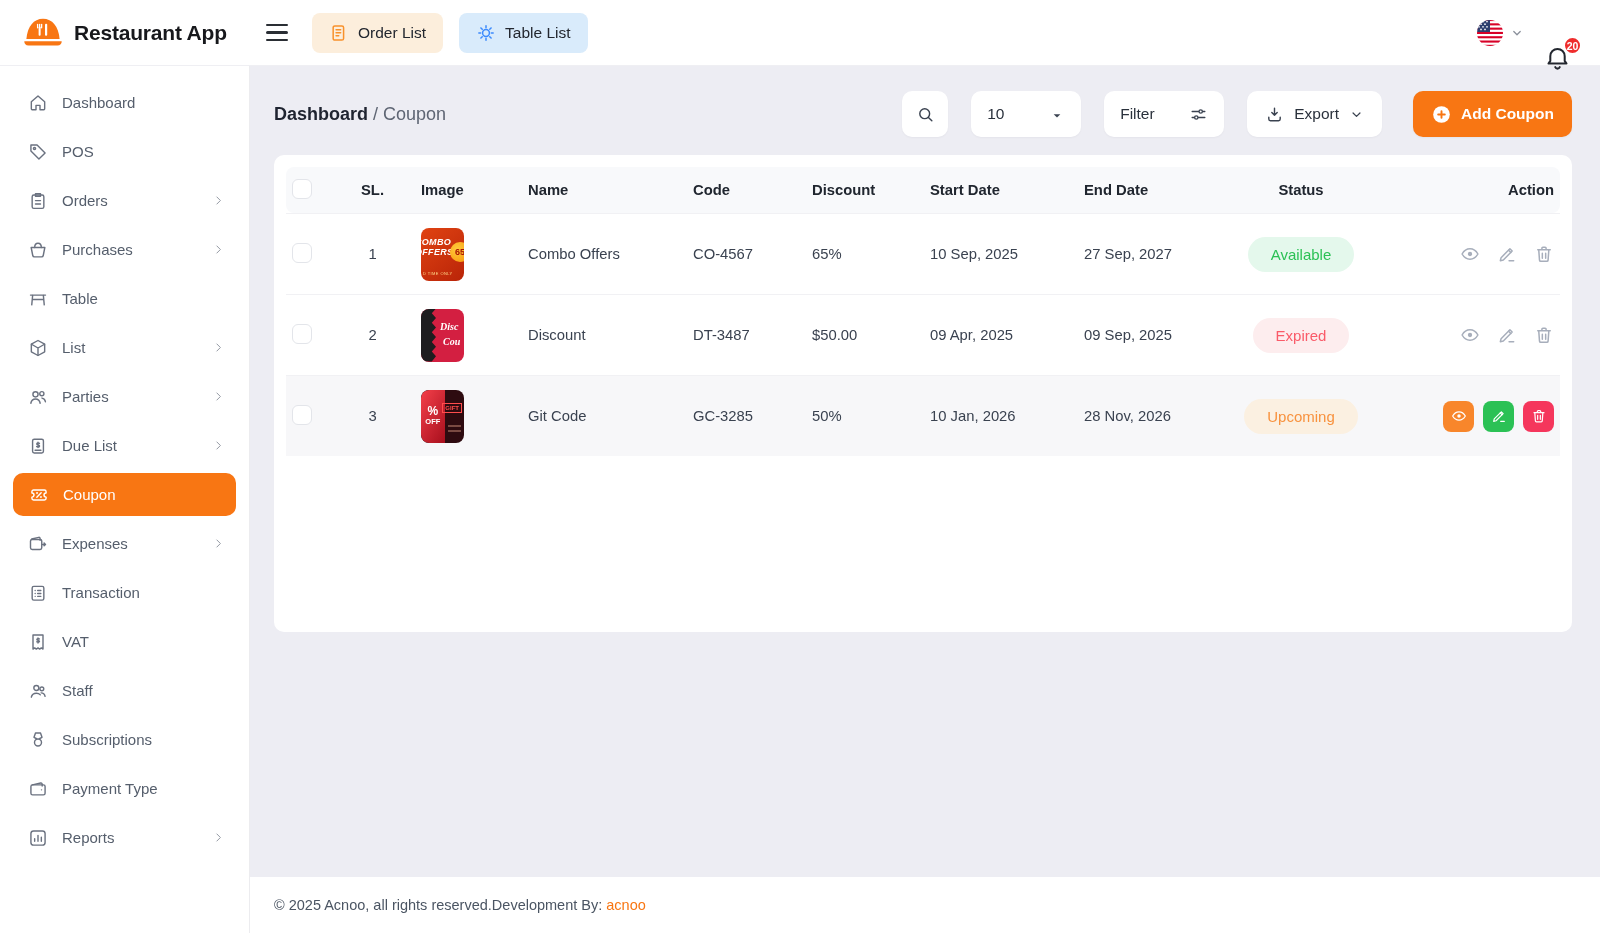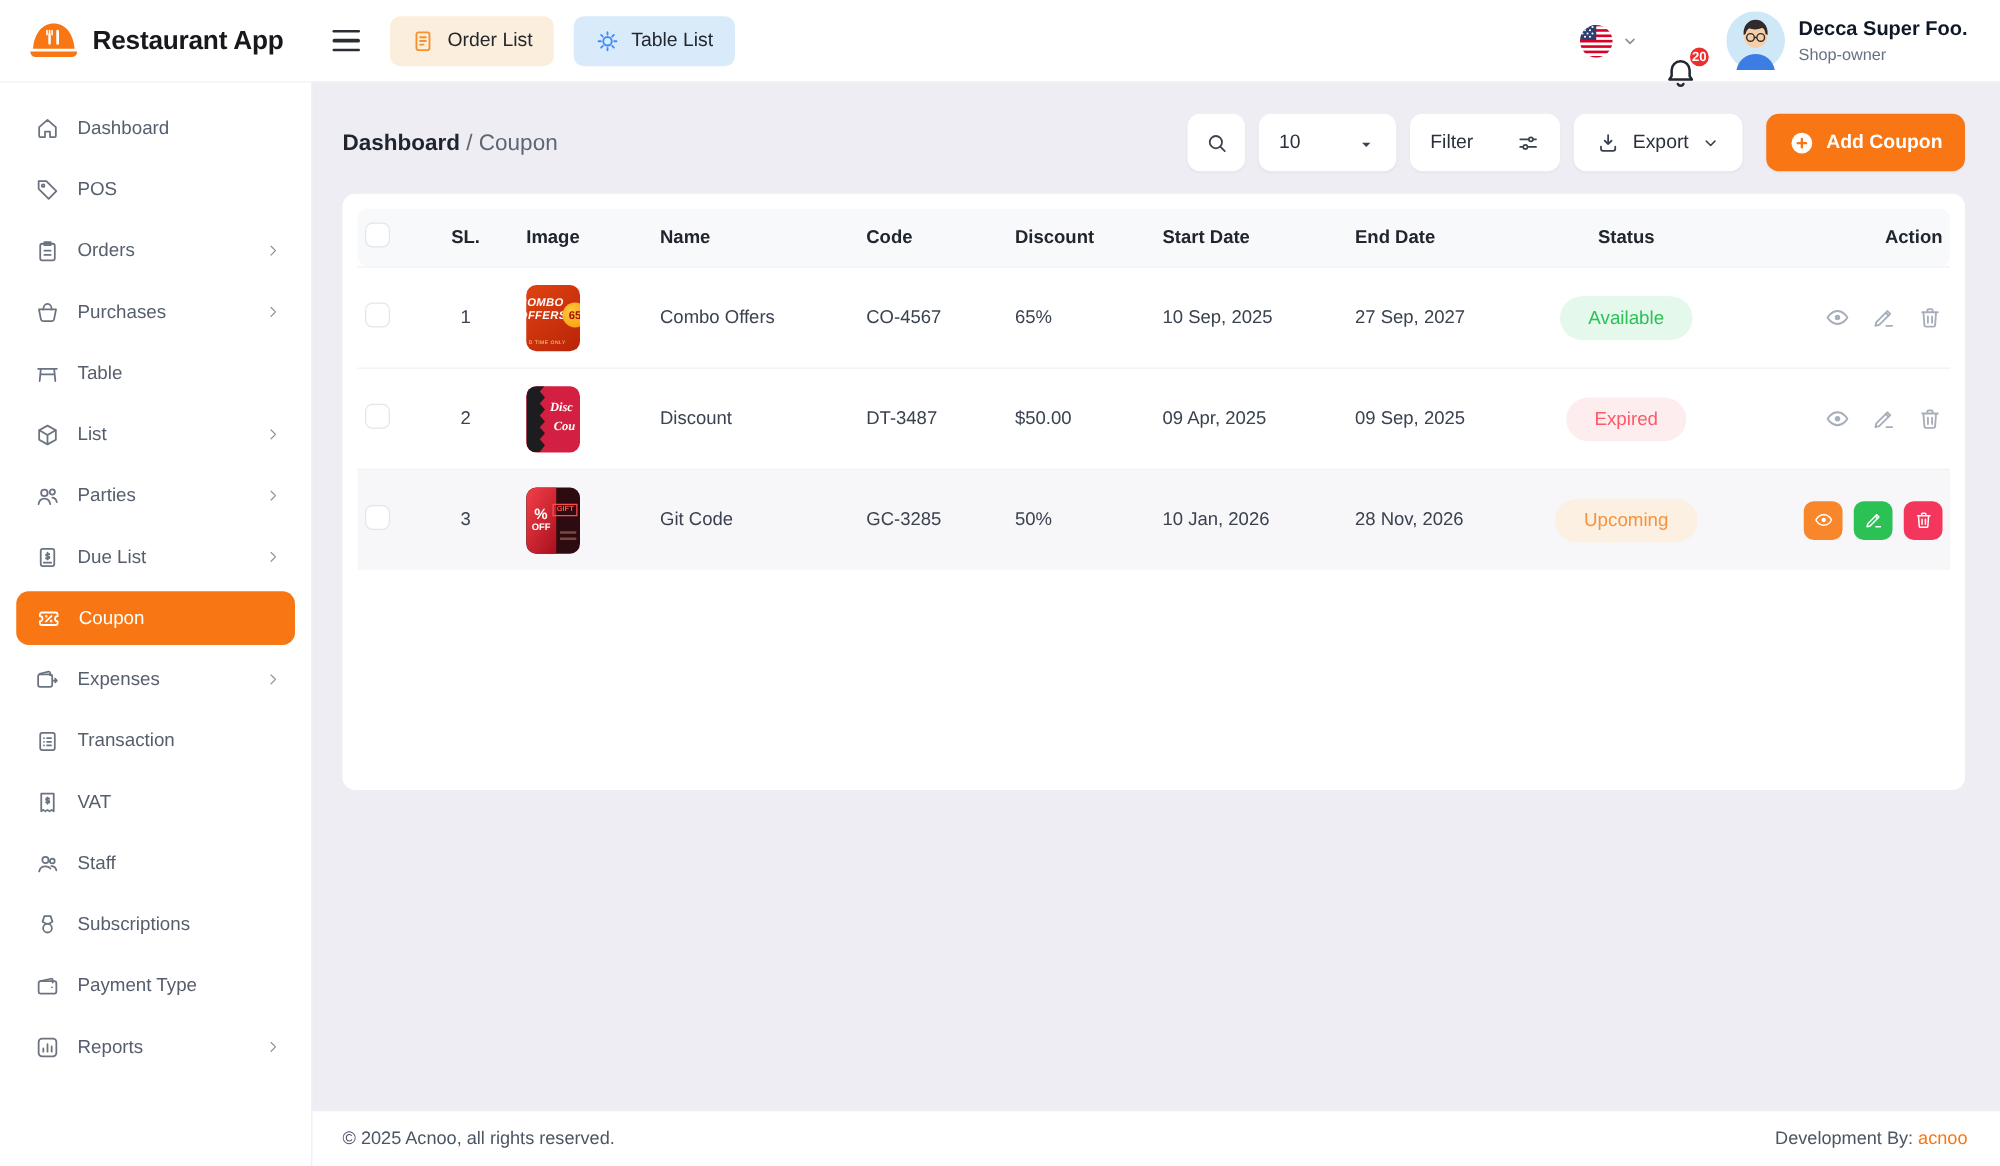--- a/index.html
+++ b/index.html
@@ -41,21 +41,21 @@
   .side-item.active .sicon { color:#fff; }
 
   .main { flex:1; display:flex; flex-direction:column; }
   .content { flex:1; background:#EDEDF3; padding:25px 28px 0 24px; }
 
   
   .page-head { display:flex; align-items:center; justify-content:space-between; margin-bottom:18px; }
   .bc { font-size:18px; }
   .bc .bc-parent { font-weight:700; color:#1F2430; }
   .bc .bc-sep, .bc .bc-cur { color:#5E6573; font-weight:400; }
-  .toolbar { display:flex; align-items:center; gap:11px; }
+  .toolbar { display:flex; align-items:center; gap:23px; }
   .tbtn { height:46px; background:#fff; border:none; border-radius:10px; display:flex; align-items:center; gap:10px; padding:0 16px; font-size:15.5px; color:#2A313C; cursor:pointer; box-shadow:0 1px 2px rgba(16,24,40,.04); font-family:inherit; }
   .tbtn svg { width:19px; height:19px; color:#3A4250; }
   .search-btn { width:46px; justify-content:center; padding:0; }
   .select-box { width:110px; justify-content:space-between; }
   .select-box .caret { width:16px; height:16px; color:#9AA1AC; }
   .filter-btn { width:120px; justify-content:space-between; }
   .export-btn { padding:0 18px; }
   .export-btn .chev-dn { width:15px; height:15px; }
   .add-btn { background:#F87613; color:#fff; font-weight:600; gap:9px; padding:0 18px; margin-left:8px; }
   .add-btn svg { width:21px; height:21px; }
@@ -100,21 +100,21 @@
   .thumb.discount .ds2 { top:27px; left:22px; color:#fff; font-family:"Liberation Serif","DejaVu Serif",serif; font-style:italic; font-weight:700; font-size:10px; }
   .thumb.gift { background:#2E0B10; }
   .thumb.gift .glft { position:absolute; left:0; top:0; width:55%; height:100%; background:linear-gradient(120deg,#F4404A,#A80F1D); border-radius:8px 0 0 8px; display:flex; flex-direction:column; align-items:center; justify-content:center; }
   .thumb.gift .gp { position:static; color:#fff; font-weight:800; font-size:12px; line-height:11px; }
   .thumb.gift .go { position:static; color:#fff; font-weight:800; font-size:7.5px; }
   .thumb.gift .gg { top:13px; right:2px; color:#FF4D4D; border:1px solid #FF4D4D; font-size:6px; font-weight:700; padding:1px 2px; }
   .thumb.gift .gln1 { bottom:16px; right:3px; width:13px; height:2px; background:#7A4A42; }
   .thumb.gift .gln2 { bottom:11px; right:3px; width:13px; height:2px; background:#7A4A42; }
 
   
-  .footer { height:44px; background:#fff; display:flex; align-items:center; justify-content:space-between; padding:0 26px 0 24px; font-size:14.5px; color:#4B5563; }
+  .footer { height:56px; background:#fff; display:flex; align-items:center; justify-content:flex-start; padding:0 26px 0 24px; font-size:14.5px; color:#4B5563; }
   .dev a { color:#F87613; text-decoration:none; margin-left:4px; cursor:pointer; }
 </style>
 </head>
 <body>
 
 <header class="topbar">
   <div class="brand">
     <span style="display:flex;">
       <svg viewBox="0 0 46 38">
         <path d="M23 3.5C12.8 3.5 6 12 4.8 25.5h36.4C40 12 33.2 3.5 23 3.5z" fill="#F87613"></path>
@@ -193,39 +193,20 @@
             <path d="M6.5 9.5L12 15l5.5-5.5"></path>
           </svg>
       </span>
     </div>
     <div class="bell-wrap">
       <svg class="bell" viewBox="0 0 24 24" fill="none" stroke="currentColor" stroke-width="1.8" stroke-linecap="round" stroke-linejoin="round">
         <path d="M18.4 15V10.8a6.4 6.4 0 1 0-12.8 0V15L4 17.4h16L18.4 15z"></path>
           <path d="M10 20.6a2.2 2.2 0 0 0 4 0"></path>
       </svg>
       <span class="badge">20</span>
-    </div>
-    <div class="user">
-      <span class="avatar">
-        <svg viewBox="0 0 46 46">
-          <circle cx="23" cy="23" r="23" fill="#CFE8F8"></circle>
-          <path d="M8 46c1.6-8.5 8.2-12.5 15-12.5S36.4 37.5 38 46z" fill="#3B7DE3"></path>
-          <circle cx="23" cy="19.5" r="9.2" fill="#F6CFA9"></circle>
-          <path d="M13.6 18.5c-.6-7 3.7-11.8 9.4-11.8s10 4.8 9.4 11.8l-1.7-.7c-.2-2.6-1.2-4.7-2.9-4.7-2.4 1.3-7.2 1.5-9.7.3-1.6.7-2.6 2.3-2.9 4.4z" fill="#2F2B2C"></path>
-          <g fill="none" stroke="#2F2B2C" stroke-width="1.1">
-            <circle cx="19" cy="20.5" r="3"></circle>
-              <circle cx="27" cy="20.5" r="3"></circle>
-              <path d="M22 20.5h2"></path>
-          </g>
-        </svg>
-      </span>
-      <div>
-        <div class="user-name">Decca Super Foo.</div>
-        <div class="user-role">Shop-owner</div>
-      </div>
     </div>
   </div>
 </header>
 
 <div class="shell">
 
   <nav class="sidebar" id="sidebar-nav">
       <div class="side-item">
         <span class="sicon">
           <svg viewBox="0 0 24 24" fill="none" stroke="currentColor" stroke-width="1.7" stroke-linecap="round" stroke-linejoin="round">

